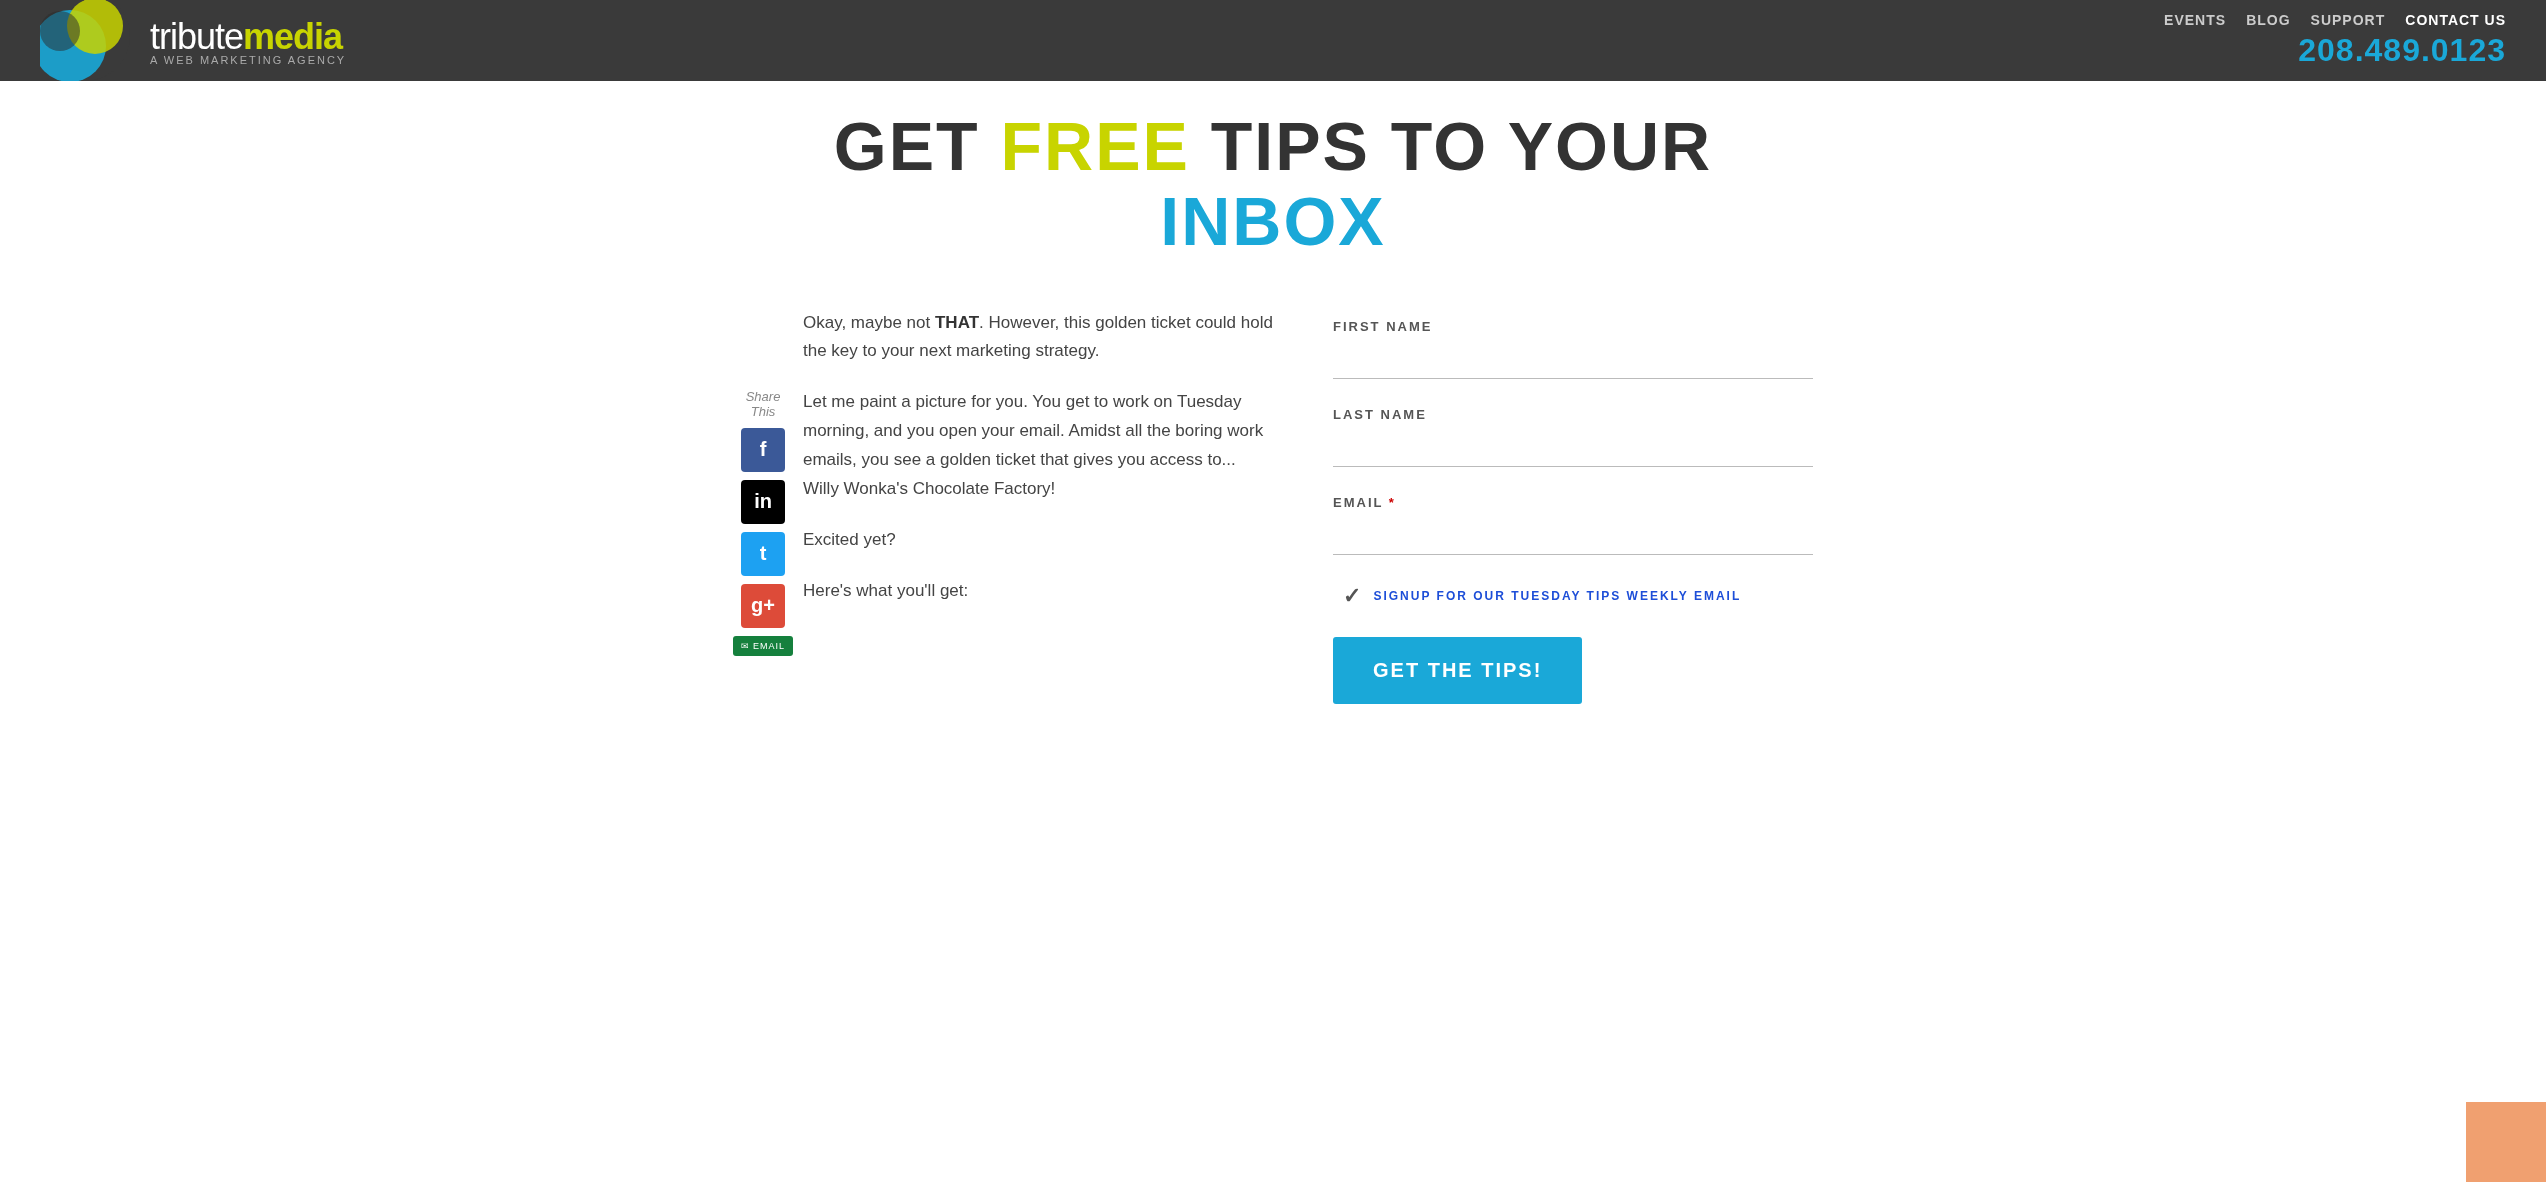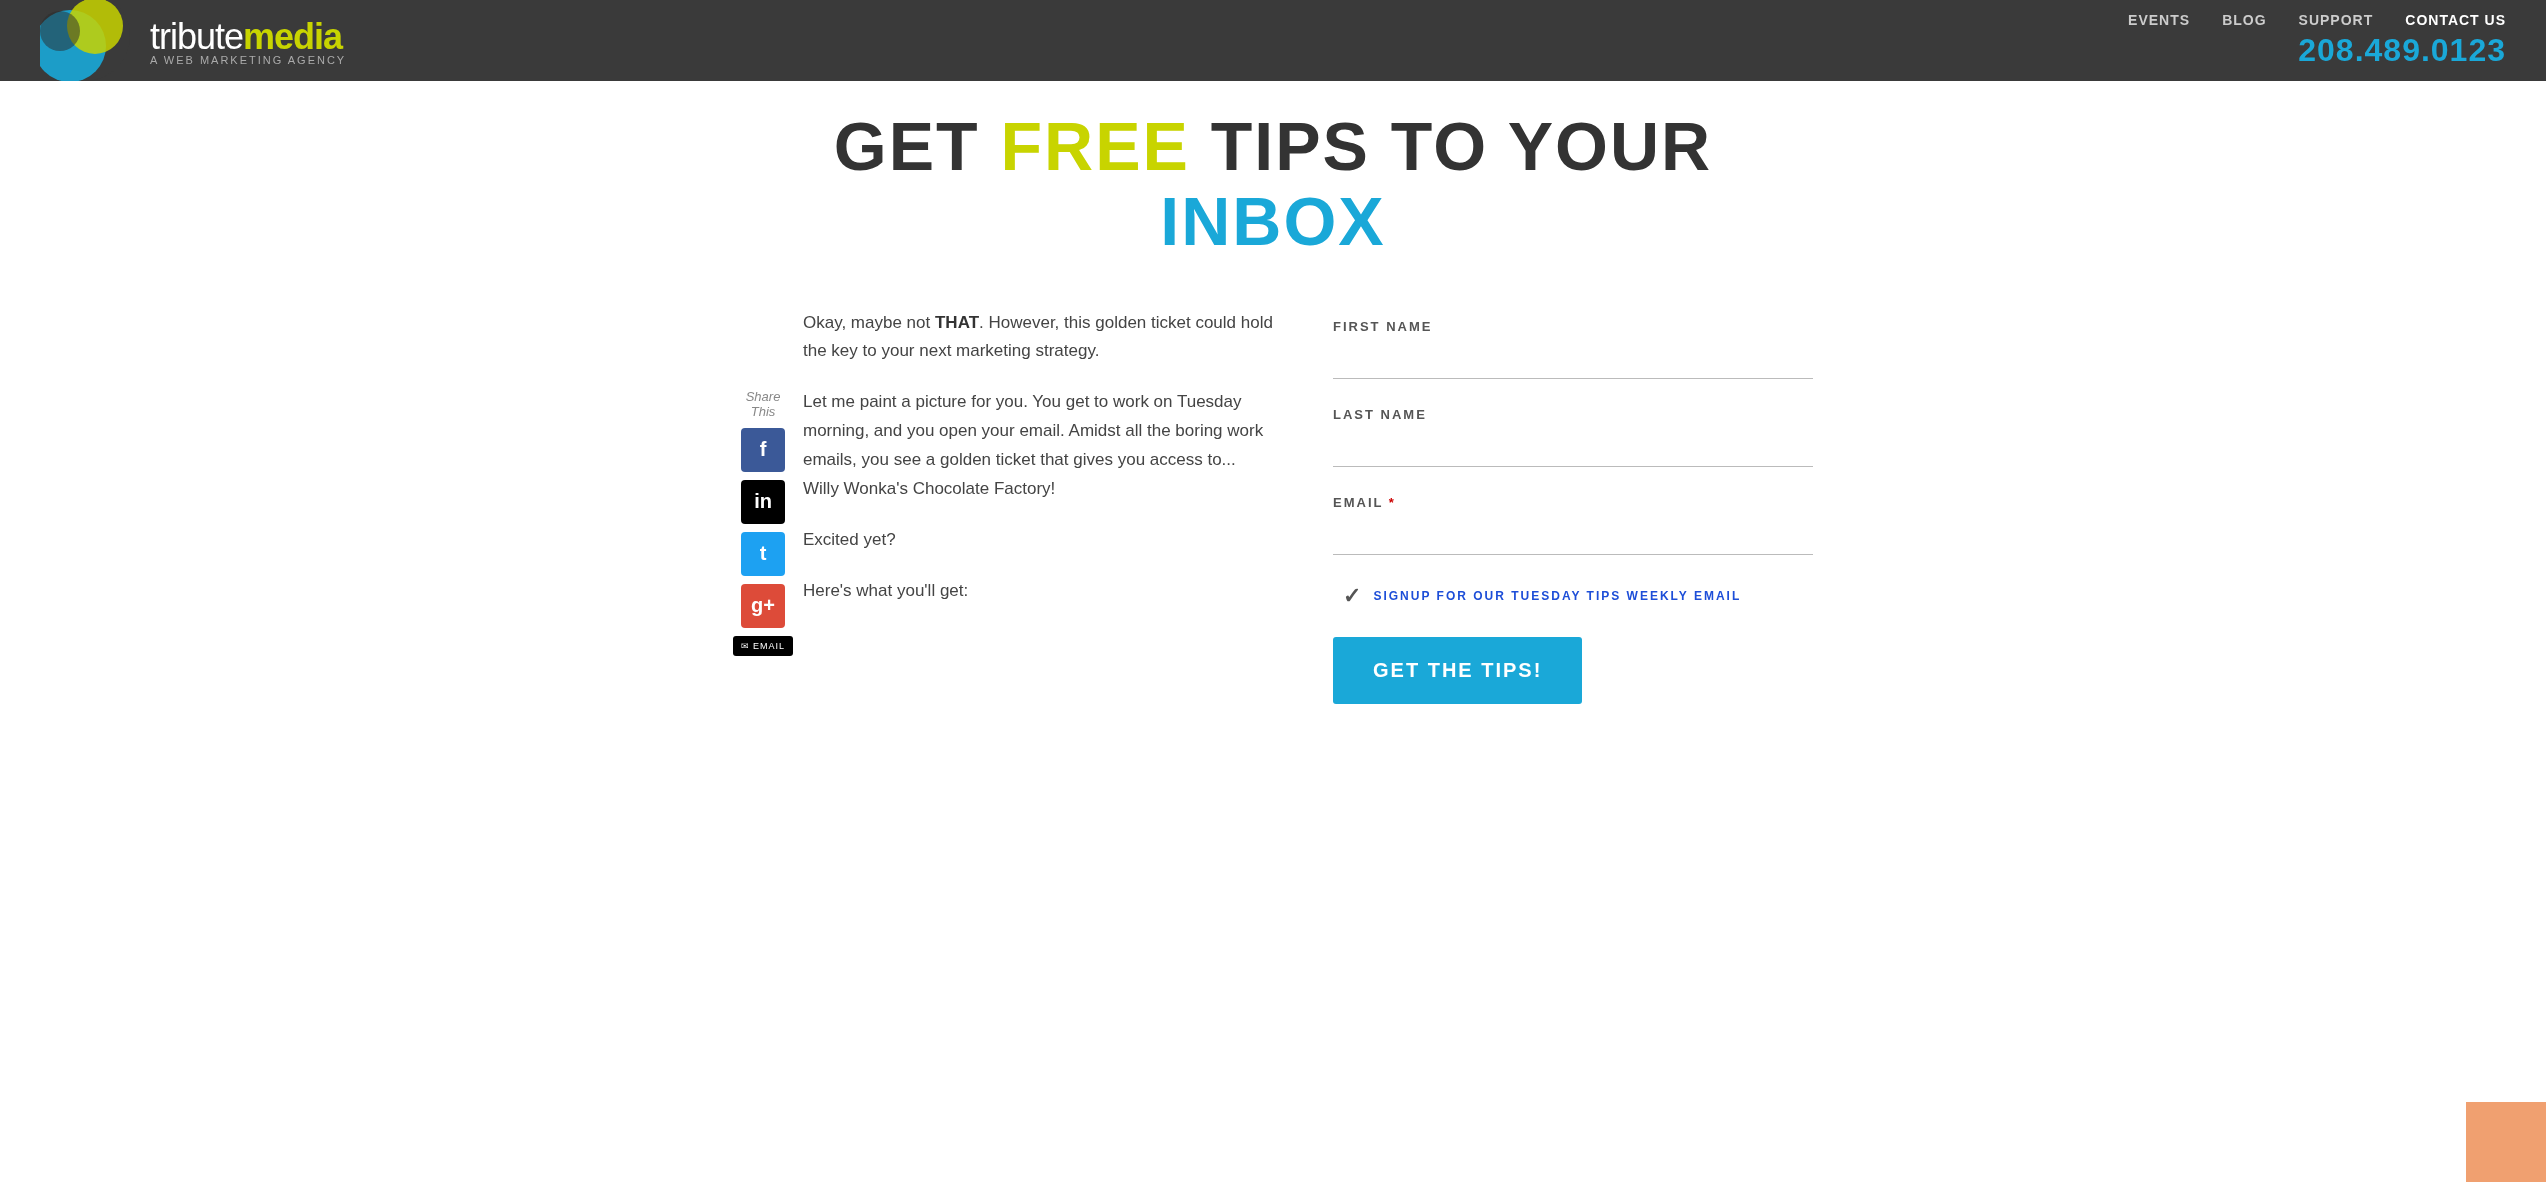--- a/index.html
+++ b/index.html
@@ -50,21 +50,21 @@
     }
 
     .nav-right {
       display: flex;
       flex-direction: column;
       align-items: flex-end;
       gap: 4px;
     }
     .nav-links {
       display: flex;
-      gap: 32px;
+      gap: 20px;
       margin-left: 44px;
     }
     .nav-links a {
       color: #ccc;
       text-decoration: none;
       font-size: 14px;
       font-weight: 600;
       letter-spacing: 1px;
       text-transform: uppercase;
     }
@@ -137,21 +137,21 @@
       cursor: pointer;
       color: #fff;
       font-size: 20px;
       font-weight: bold;
     }
     .social-facebook { background: #3b5998; }
     .social-linkedin { background: #000000; }
     .social-twitter { background: #1da1f2; }
     .social-gplus { background: #dd4b39; }
     .email-btn {
-      background: #000000;
+      background: #15803d;
       color: #fff;
       font-size: 9px;
       letter-spacing: 1px;
       padding: 5px 8px;
       border-radius: 3px;
       cursor: pointer;
       display: flex;
       align-items: center;
       gap: 4px;
     }

